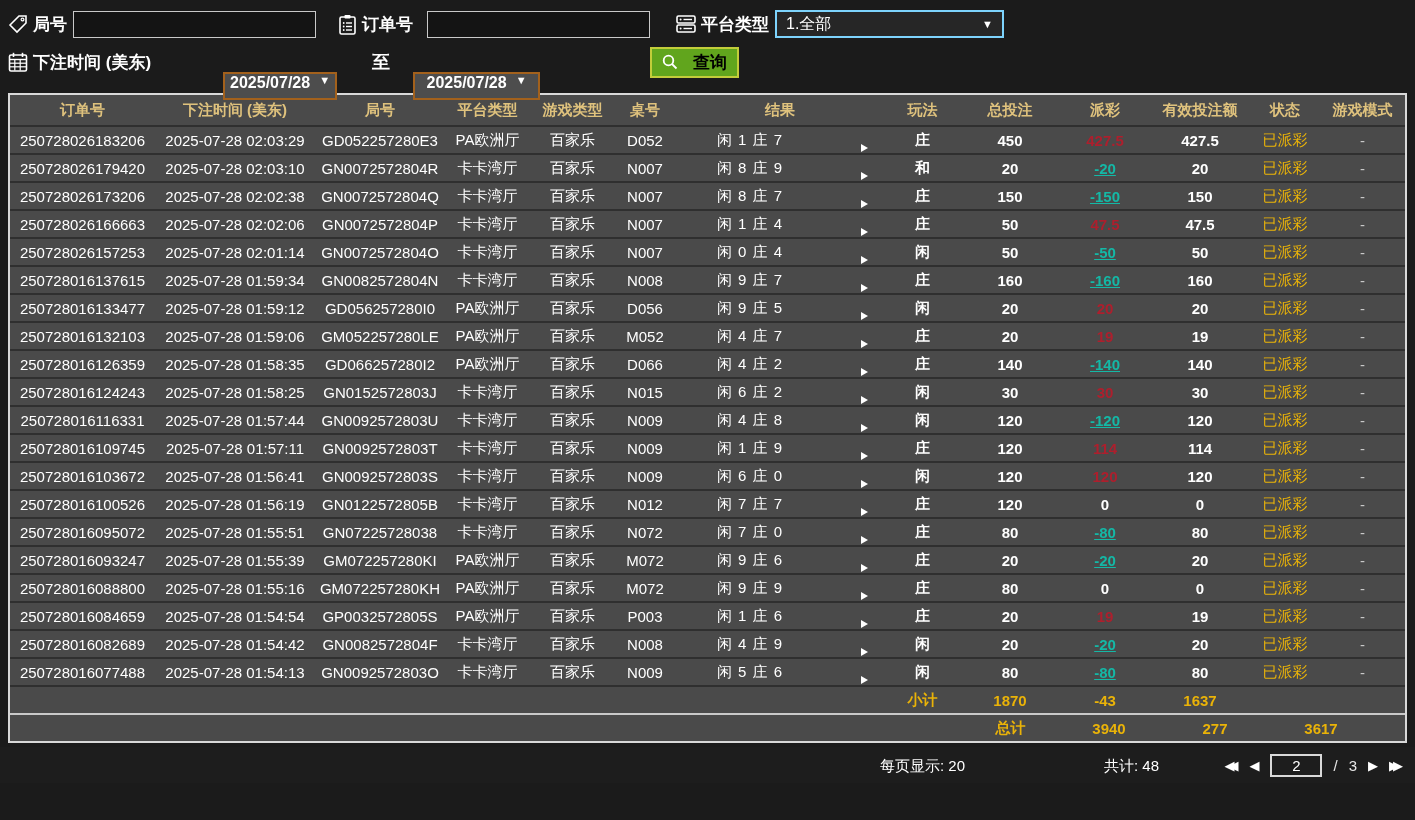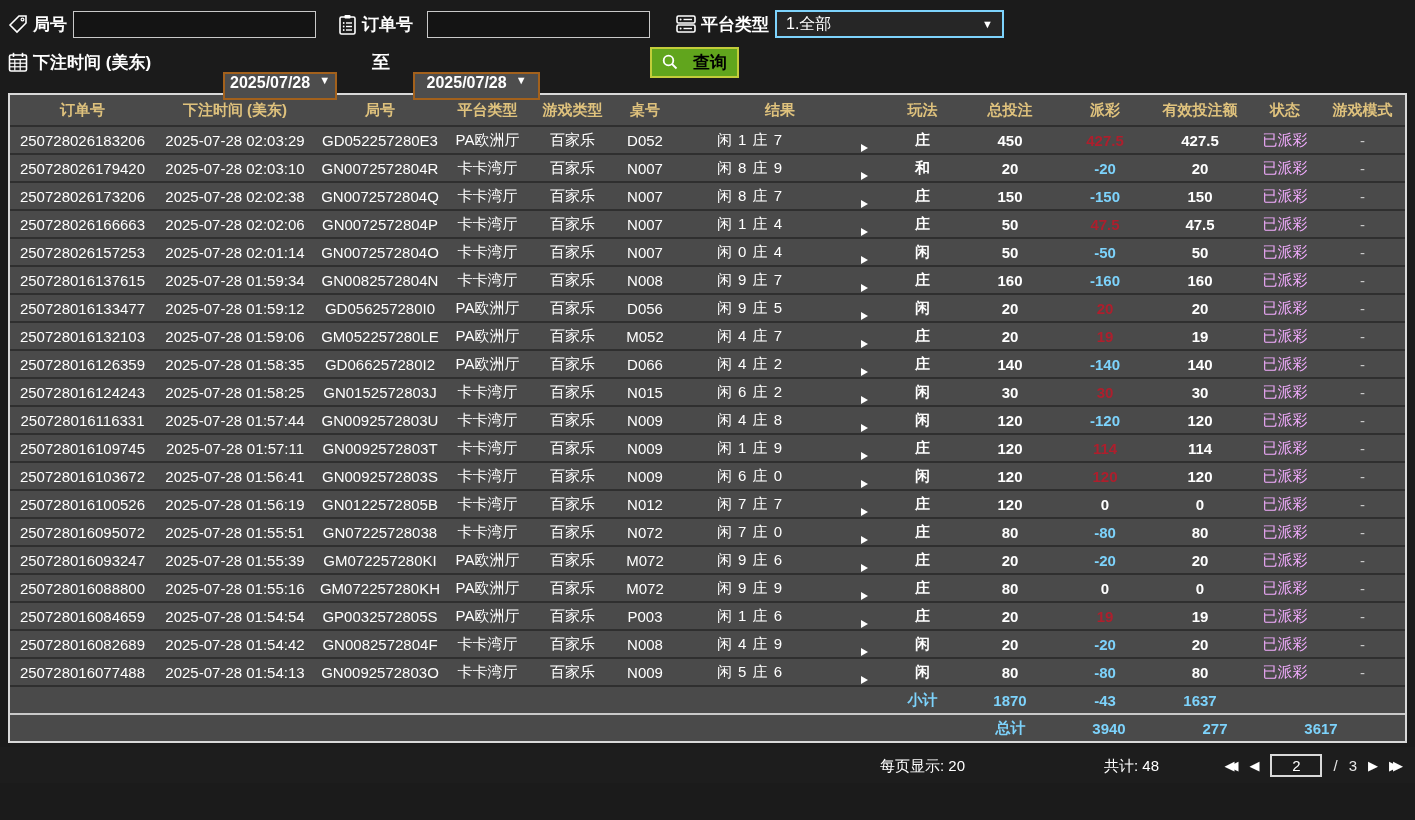--- a/index.html
+++ b/index.html
@@ -55,36 +55,36 @@
     display:grid;
     grid-template-columns:145px 160px 130px 85px 85px 60px 150px 60px 75px 100px 90px 100px 70px 85px;
     align-items:center; text-align:center;
     height:28px; border-top:2px solid #2f2f2f;
     font-size:15px;
   }
   .thead { height:30px; border-top:none; font-weight:700; color:#dfc27d; }
   .thead .result-h { grid-column:7 / span 2; }
   .num { font-weight:700; }
   .c-red { color:#ad1f2d; }
-  .c-green { color:#7dd3fc; }
+  .c-green { color:#14b8a6;text-decoration:underline; }
   .c-white { color:#fff; }
-  .status { color:#f0abfc; }
+  .status { color:#eab308; }
   .mode { color:#c8c8c8; }
   .result-txt { font-weight:400; letter-spacing:1px; }
   .play-btn {
     width:17px; height:17px; border-radius:50%;
     background:radial-gradient(circle at 35% 32%, #ff6a5c 0%, #e51a1a 55%, #c01010 100%);
     position:relative; margin:0 auto; cursor:pointer;
   }
   .play-btn::after {
     content:""; position:absolute; left:6px; top:4px;
     border-left:7px solid #fff;
     border-top:4.5px solid transparent; border-bottom:4.5px solid transparent;
   }
-  .total-row { color:#7dd3fc; font-weight:700; }
+  .total-row { color:#eab308; font-weight:700; }
   .grand { border-top:2px solid #c9c9c9;gap:11px; }
   
   .footer { position:relative; height:36px; margin-top:4px; background:#1d1d1d; font-size:15px; }
   .per-page { position:absolute; left:880px; top:10px; }
   .total-count { position:absolute; left:1104px; top:10px;text-align:right; }
   .pager { position:absolute; right:12px; top:7px; display:flex; align-items:center; gap:11px; }
   .pg-arrow { color:#fff; font-size:13px; cursor:pointer; line-height:22px; }
   .pg-double { letter-spacing:-6px; padding-right:6px; }
   .page-input {
     width:52px; height:23px; background:transparent; border:2px solid #d9d9d9;

